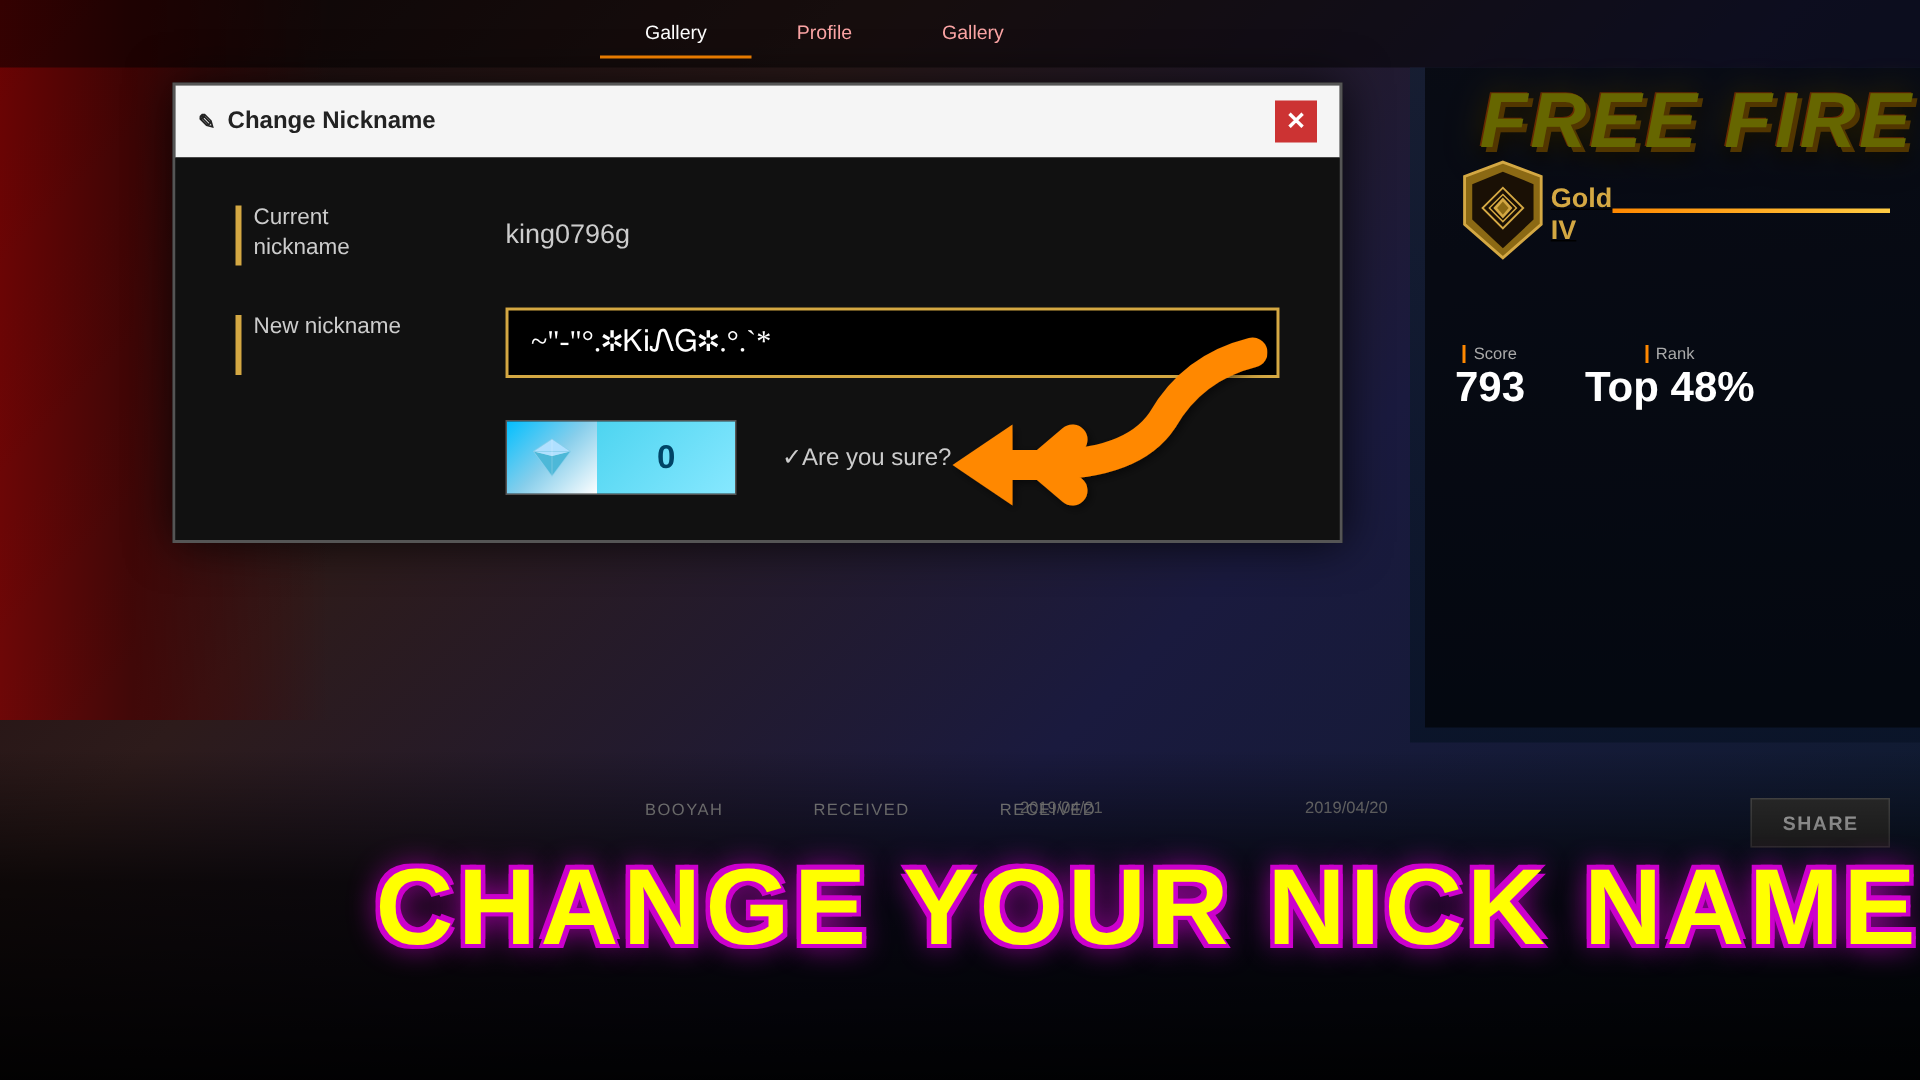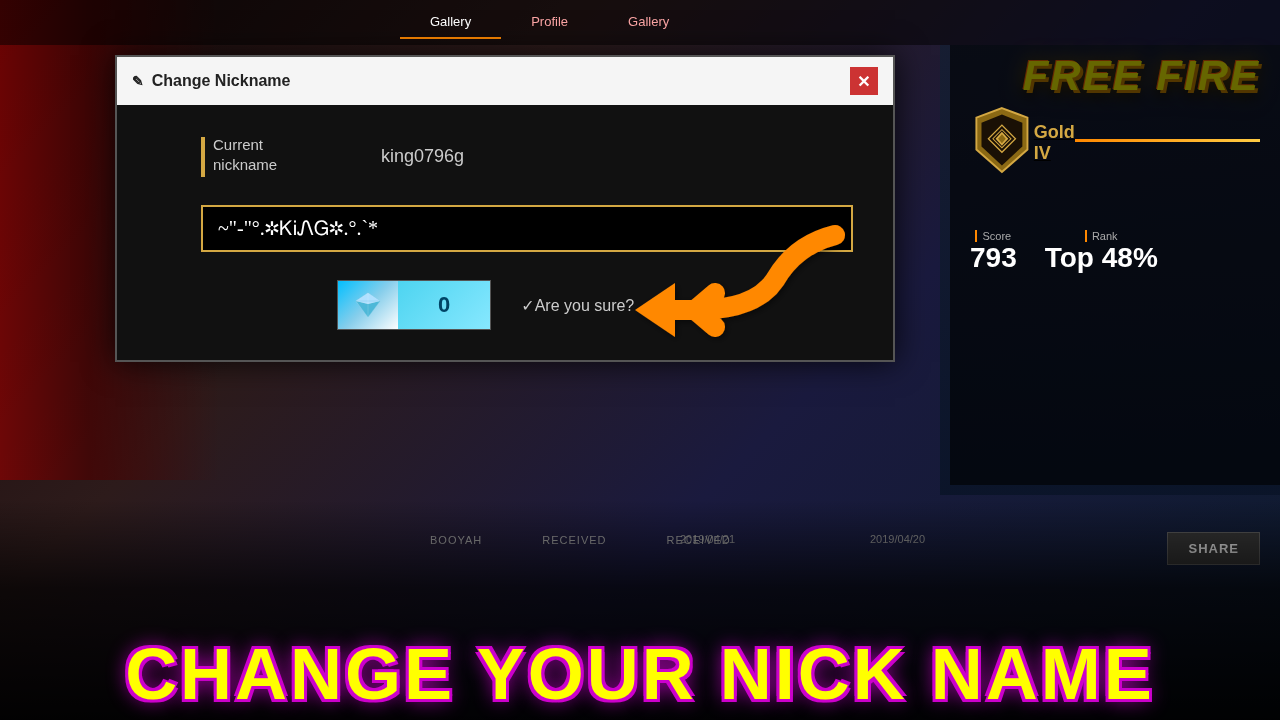--- a/index.html
+++ b/index.html
@@ -89,21 +89,21 @@
 
     .rank-name {
       color: #d4a843;
       font-size: 18px;
       font-weight: bold;
       margin-top: 5px;
     }
 
     .rank-stats {
       display: flex;
-      gap: 28px;
+      gap: 40px;
       margin-top: 15px;
       color: white;
     }
 
     .rank-stat {
       display: flex;
       flex-direction: column;
       align-items: center;
     }
 
@@ -117,22 +117,22 @@
     .rank-stat-value {
       font-size: 28px;
       font-weight: bold;
       color: white;
     }
 
     
     .free-fire-title {
       position: absolute;
       top: 55px;
-      right: 20px;
-      font-size: 42px;
+      right: 4px;
+      font-size: 52px;
       font-weight: 900;
       color: #ffff00;
       text-shadow: 3px 3px 0 #cc8800, -1px -1px 0 #ff6600, 0 0 20px rgba(255,200,0,0.5);
       font-style: italic;
       line-height: 1;
       letter-spacing: 2px;
       
       filter: drop-shadow(0 4px 6px rgba(0,0,0,0.8));
     }
 
@@ -186,21 +186,20 @@
       background: #111;
       padding: 30px 40px 30px 40px;
     }
 
     
     .nickname-row {
       display: flex;
       align-items: center;
       margin-bottom: 28px;
       gap: 30px;
-      margin-left: 44px;
     }
 
     .nickname-label {
       display: flex;
       align-items: flex-start;
       gap: 8px;
       min-width: 150px;
     }
 
     .label-bar {
@@ -294,21 +293,20 @@
 
     
     .bottom-banner {
       position: absolute;
       bottom: 0;
       left: 0;
       right: 0;
       height: 220px;
       background: linear-gradient(to top, rgba(0,0,0,0.95) 0%, rgba(0,0,0,0.7) 60%, transparent 100%);
       display: flex;
-      flex-direction: column;
       align-items: center;
       justify-content: flex-end;
       padding-bottom: 10px;
     }
 
     .bottom-text-line1 {
       font-size: 72px;
       font-weight: 900;
       color: #ffff00;
       text-shadow: 
@@ -454,20 +452,24 @@
 
     <div class="nickname-row">
       <div class="nickname-label">
         <div class="label-bar"></div>
         <div class="label-text">Current<br>nickname</div>
       </div>
       <div class="nickname-value">king0796g</div>
     </div>
 
     <div class="nickname-row">
+      <div class="nickname-label">
+        <div class="label-bar"></div>
+        <div class="label-text">New nickname</div>
+      </div>
       <div class="new-nickname-input-box">
         <div class="new-nickname-text">~"-"°.✲ᏦᎥᏁᏀ✲.°.`*</div>
       </div>
     </div>
 
     <div class="cost-row">
       <div class="cost-spacer"></div>
       <div class="cost-box">
         <div class="cost-diamond">
 

